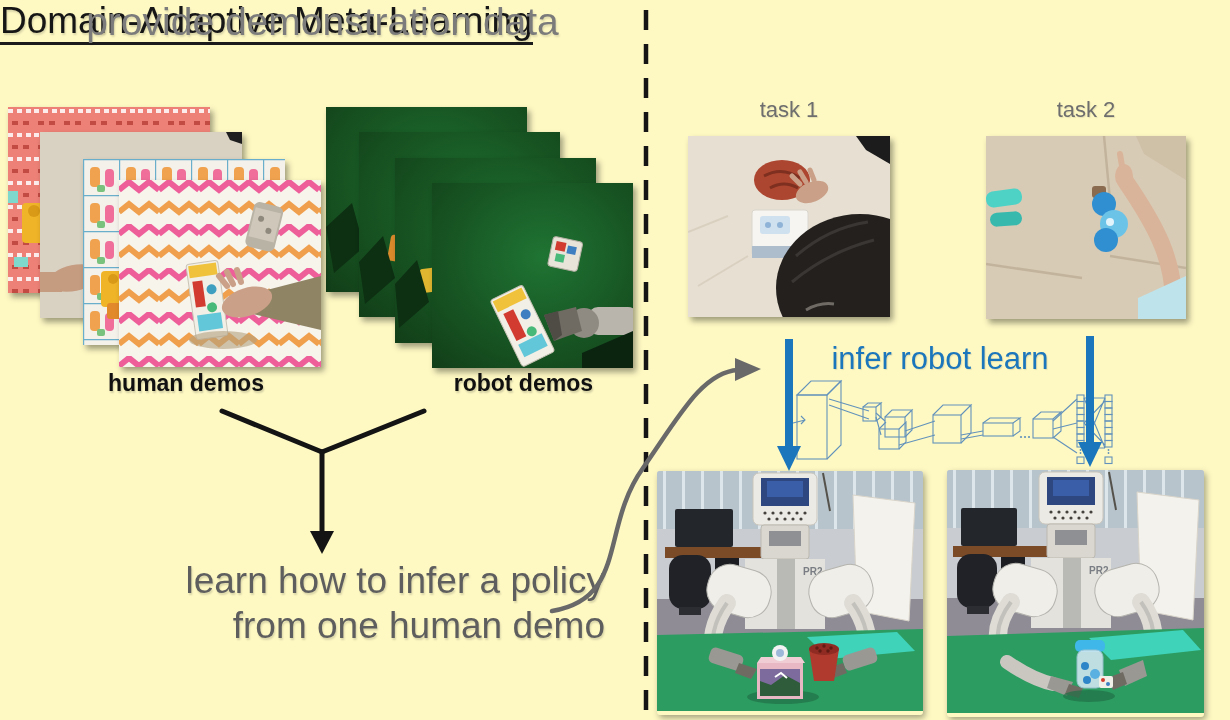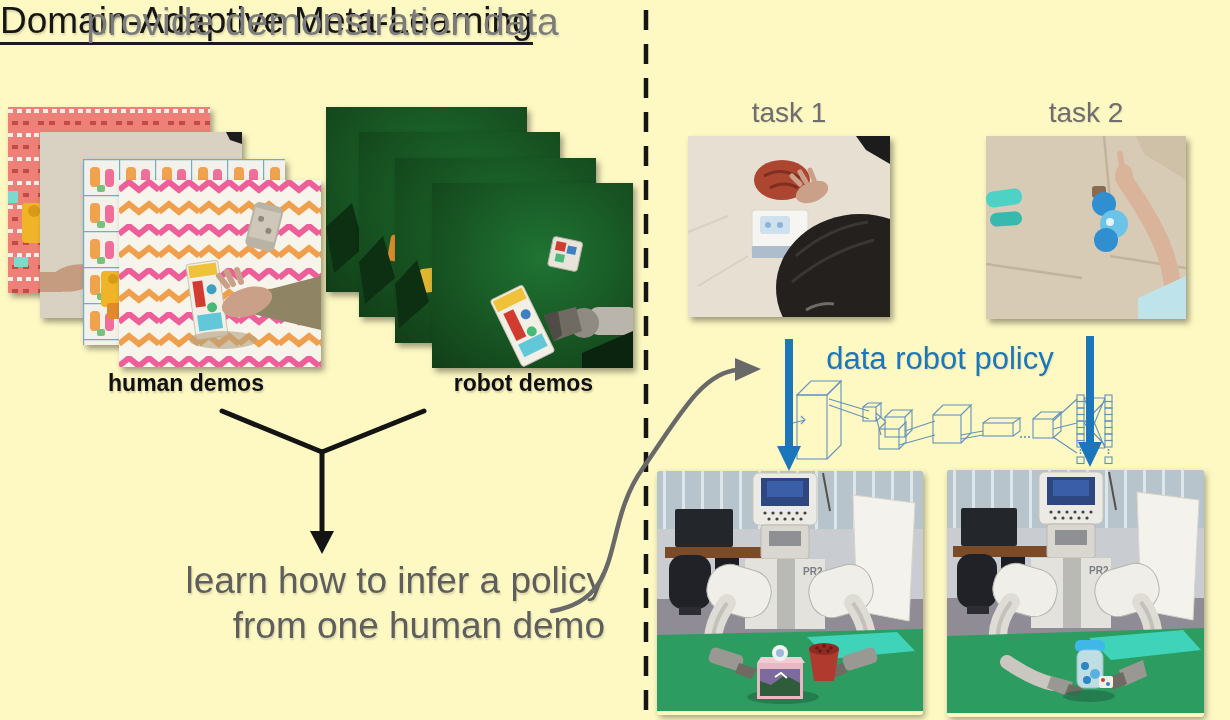--- a/index.html
+++ b/index.html
@@ -6,21 +6,21 @@
   .canvas{
     position:relative;width:1230px;height:720px;background:#fef9c3;overflow:hidden;
     font-family:"Liberation Sans","DejaVu Sans",sans-serif;
   }
   .abs{position:absolute;}
   .hd{text-align:center;color:#161616;font-size:37px;font-weight:400;
       text-shadow:1px 2px 2px rgba(0,0,0,0.15);}
   .hd span{display:inline-block;border-bottom:3px solid #1b1b1b;padding-bottom:1px;line-height:1.05;}
   .sub{text-align:center;color:#7b7b7b;font-size:39px;font-weight:400;
        text-shadow:1px 2px 2px rgba(0,0,0,0.12);}
-  .tasklab{text-align:center;color:#6e6e6e;font-size:28px;text-shadow:1px 1px 1px rgba(0,0,0,0.1);}
+  .tasklab{text-align:center;color:#6e6e6e;font-size:22px;text-shadow:1px 1px 1px rgba(0,0,0,0.1);}
   .demolab{text-align:center;color:#101010;font-size:23px;font-weight:700;
            text-shadow:1px 2px 2px rgba(0,0,0,0.18);}
   .caption{color:#5e5e5e;font-size:37px;text-align:right;line-height:1.22;
            text-shadow:1px 2px 2px rgba(0,0,0,0.15);}
   .inferlab{color:#1b76bc;font-size:31px;text-align:center;text-shadow:1px 1px 1px rgba(0,0,0,0.1);}
   .photo{position:absolute;box-shadow:3px 4px 6px rgba(0,0,0,0.38);}
   .photo svg{display:block;}
   .bigphoto{position:absolute;border-radius:3px;overflow:hidden;box-shadow:2px 3px 6px rgba(0,0,0,0.35);}
   .overlay{position:absolute;left:0;top:0;pointer-events:none;}
 </style>
@@ -250,21 +250,21 @@
       </g>
       <g>
         <path d="M186,183 C194,128 166,84 140,46" stroke="#d9b49a" stroke-width="17" fill="none" stroke-linecap="round"></path>
         <ellipse cx="138" cy="40" rx="9" ry="12" fill="#d9b49a"></ellipse>
         <path d="M136,30 L134,18" stroke="#d9b49a" stroke-width="6" stroke-linecap="round"></path>
         <polygon points="152,162 200,140 200,183 152,183" fill="#bfe3ea"></polygon>
       </g>
     </svg>
   </div>
 
-  <div class="abs inferlab" style="left:800px;top:341px;width:280px;">data robot policy</div>
+  <div class="abs inferlab" style="left:800px;top:341px;width:280px;">infer robot learn</div>
 
   <svg class="abs" style="left:793px;top:373px;" width="332" height="94" viewBox="0 0 332 94">
     <g fill="none" stroke="#6292bb" stroke-width="1.1">
       <path d="M4,22 L18,8 L48,8 L34,22 Z"></path>
       <rect x="4" y="22" width="30" height="64"></rect>
       <path d="M34,22 L48,8 L48,72 L34,86"></path>
       <path d="M0,50 L12,47 M8,43 L12,47 L8,51"></path>
       <path d="M36,26 L76,38 M36,32 L76,46"></path>
       <rect x="70" y="34" width="13" height="14"></rect>
       <path d="M70,34 L75,30 L88,30 L83,34 M83,34 L88,30 L88,44 L83,48"></path>

